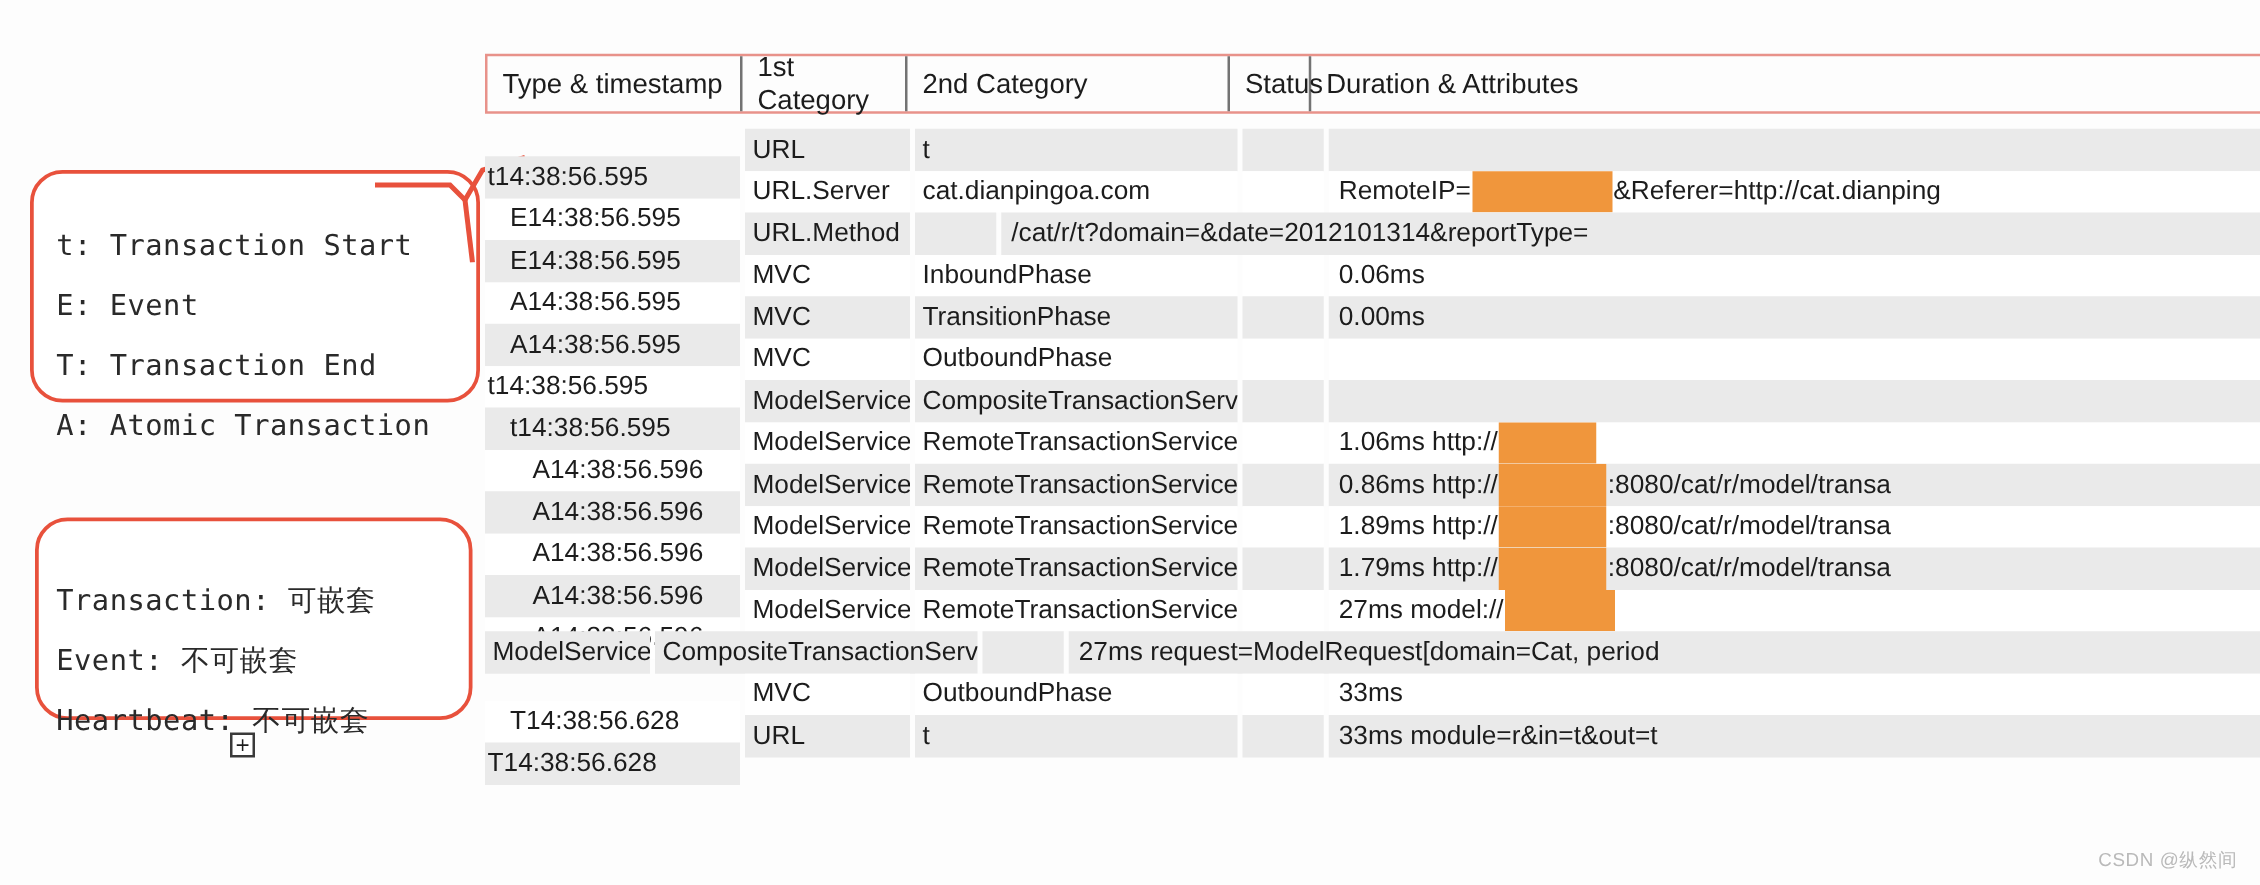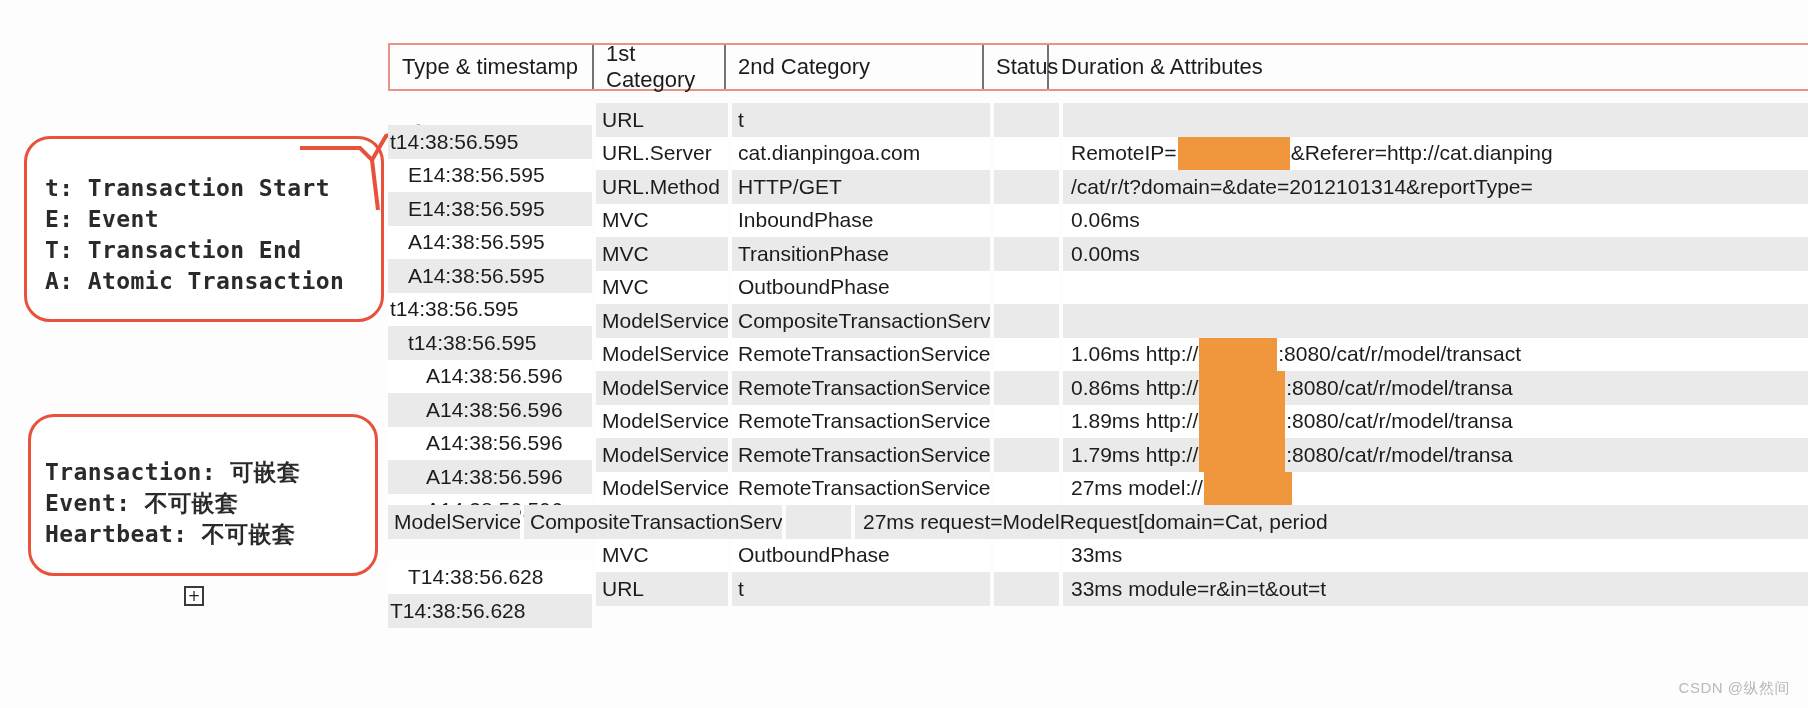--- a/index.html
+++ b/index.html
@@ -20,25 +20,24 @@
   .callout {
     position: absolute;
     border: 3px solid #e8513c;
     border-radius: 26px;
     background: #ffffff;
     box-sizing: border-box;
   }
   .callout-text {
     font-family: "DejaVu Sans Mono", "Liberation Mono", monospace;
     font-size: 23px;
-    line-height: 31px;
+    line-height: 48px;
     color: #2a2a2a;
     white-space: pre;
     letter-spacing: 0.4px;
-    font-weight: bold;
   }
 
   #callout-legend {
     left: 24px;
     top: 136px;
     width: 360px;
     height: 186px;
   }
   #callout-legend .callout-inner {
     padding: 34px 0 0 18px;
@@ -235,21 +234,20 @@
             <span class="redact" style="width: 112px;"></span>
             <span>&amp;Referer=http://cat.dianping</span>
           </span>
         </div>
       </div>
       <div class="row alt">
         <div class="cell c-type lvl1">
           <span class="ts">E14:38:56.595</span>
         </div>
         <div class="cell c-cat1">URL.Method</div>
-        <div class="cell c-cat2">HTTP/GET</div>
         <div class="cell c-status"></div>
         <div class="cell c-dur">
           <span class="dur-wrap">
             <span>/cat/r/t?domain=&amp;date=2012101314&amp;reportType=</span>
           </span>
         </div>
       </div>
       <div class="row">
         <div class="cell c-type lvl1">
           <span class="ts">A14:38:56.595</span>
@@ -306,21 +304,20 @@
         <div class="cell c-type lvl2">
           <span class="ts">A14:38:56.596</span>
         </div>
         <div class="cell c-cat1">ModelService</div>
         <div class="cell c-cat2">RemoteTransactionService</div>
         <div class="cell c-status"></div>
         <div class="cell c-dur">
           <span class="dur-wrap">
             <span>1.06ms http://</span>
             <span class="redact" style="width: 78px;"></span>
-            <span>:8080/cat/r/model/transact</span>
           </span>
         </div>
       </div>
       <div class="row alt">
         <div class="cell c-type lvl2">
           <span class="ts">A14:38:56.596</span>
         </div>
         <div class="cell c-cat1">ModelService</div>
         <div class="cell c-cat2">RemoteTransactionService</div>
         <div class="cell c-status"></div>

